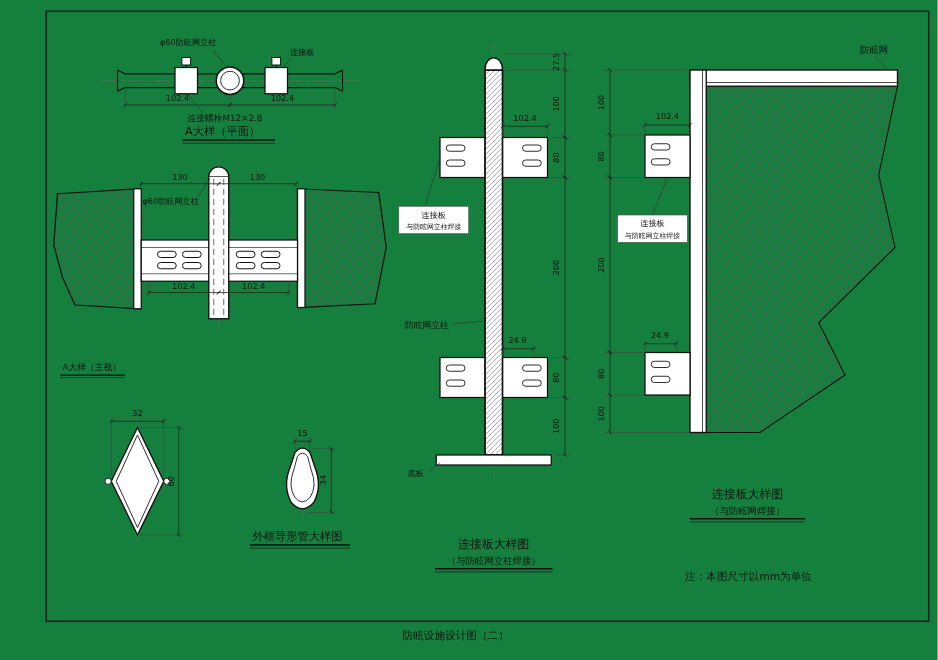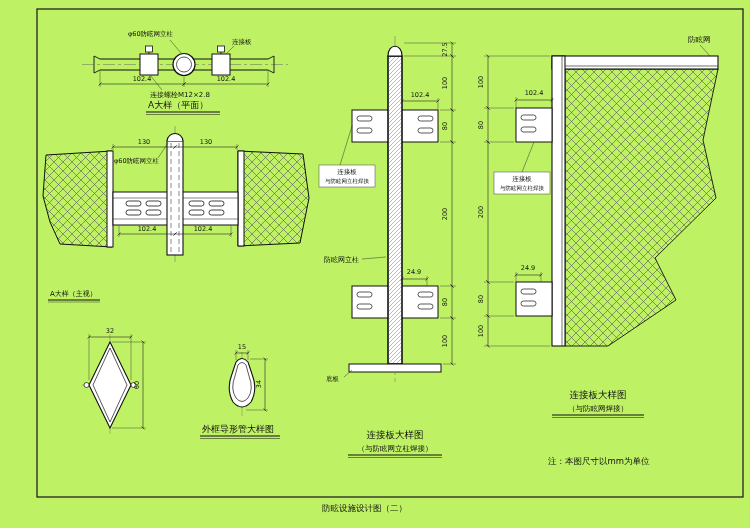--- a/index.html
+++ b/index.html
@@ -1,19 +1,19 @@
 <!DOCTYPE html>
 <html><head>
 <meta charset="utf-8">
 <style>
   html,body{margin:0;padding:0;background:#cfcfcf;}
   .sheet{
     position:relative;
     width:750px;height:528px;
-    background:#bef264;
+    background:#15803d;
     margin:0 auto;
     overflow:hidden;
     font-family:"DejaVu Sans", sans-serif;
   }
   svg{position:absolute;left:0;top:0;}
   svg text{
     font-family:"DejaVu Sans", sans-serif;
     fill:#111;
   }
   .t65{font-size:6.5px;}

